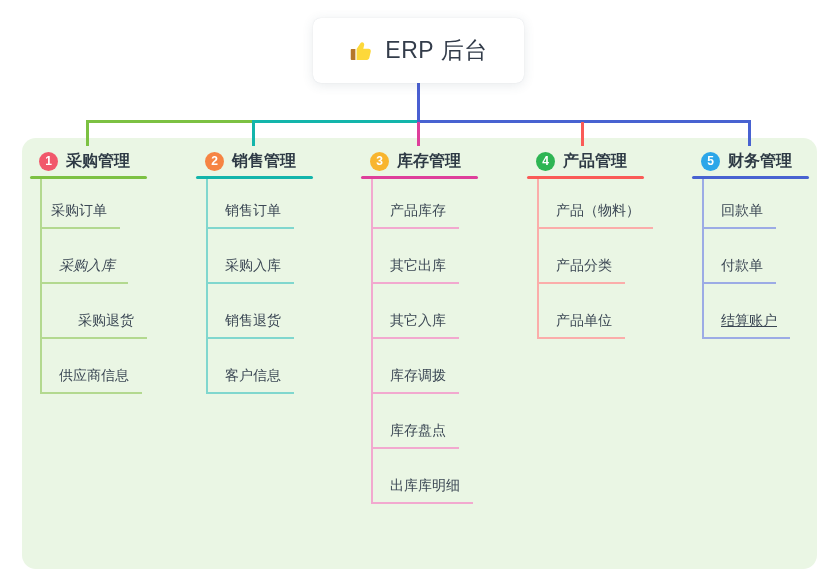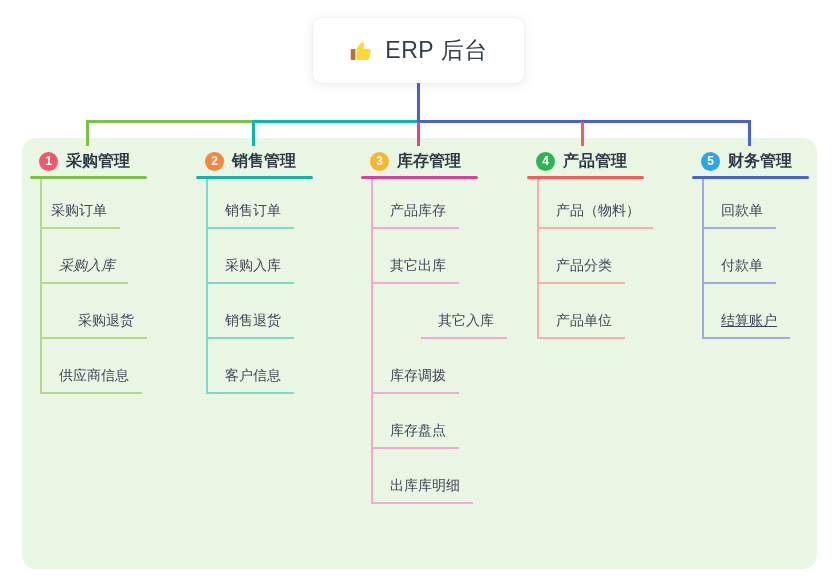--- a/index.html
+++ b/index.html
@@ -130,21 +130,21 @@
     </div>
     <div class="underline" style="background: rgb(222, 63, 155);"></div>
     <div class="children" style="border-left-color: rgb(242, 169, 207);">
         <div class="child-row">
           <div class="child-box" style="border-bottom-color: rgb(242, 169, 207);">产品库存</div>
         </div>
         <div class="child-row">
           <div class="child-box" style="border-bottom-color: rgb(242, 169, 207);">其它出库</div>
         </div>
         <div class="child-row">
-          <div class="child-box" style="border-bottom-color: rgb(242, 169, 207); margin-left: 48px;">其它入库</div>
+          <div class="child-box" style="border-bottom-color: rgb(242, 169, 207);">其它入库</div>
         </div>
         <div class="child-row">
           <div class="child-box" style="border-bottom-color: rgb(242, 169, 207);">库存调拨</div>
         </div>
         <div class="child-row">
           <div class="child-box" style="border-bottom-color: rgb(242, 169, 207);">库存盘点</div>
         </div>
         <div class="child-row">
           <div class="child-box" style="border-bottom-color: rgb(242, 169, 207);">出库库明细</div>
         </div>

